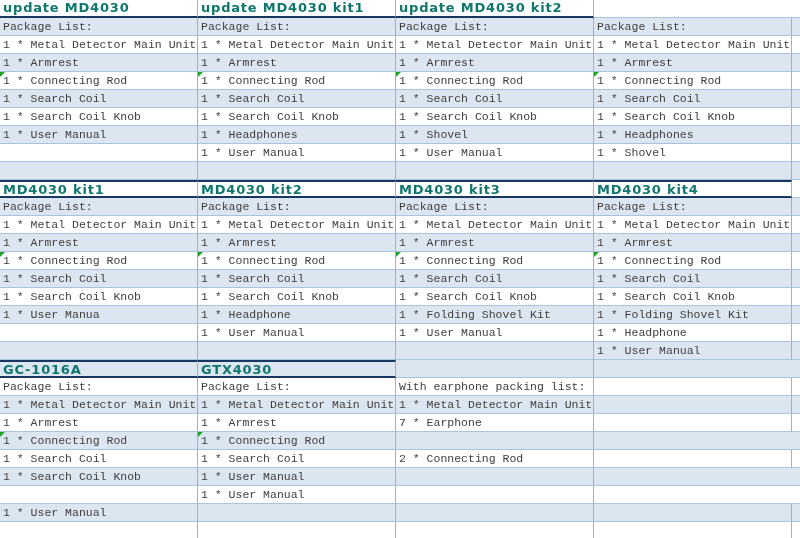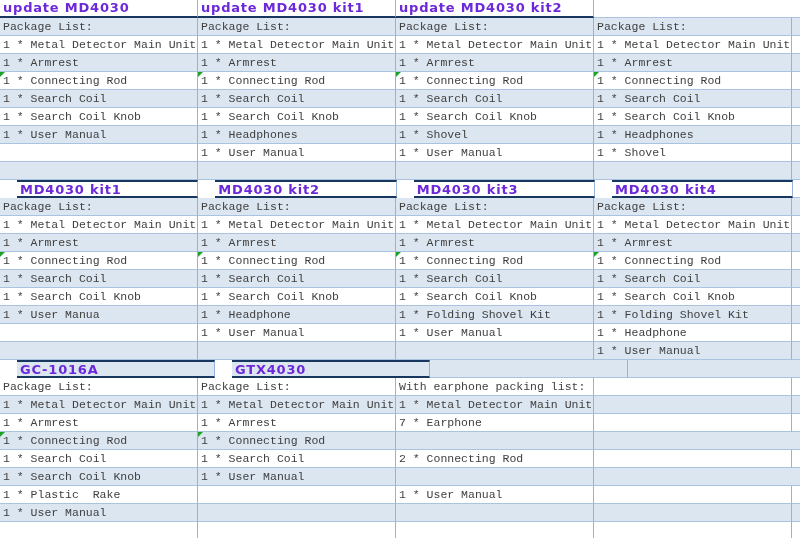--- a/index.html
+++ b/index.html
@@ -26,25 +26,25 @@
     overflow:hidden;
   }
   .cell.sliver{width:7px;flex:1 1 auto;border-right:none;}
   .cell.blue{background:#dce6f1;}
   .cell.white{background:#ffffff;}
   .cell.header-cell{
     font-family:"DejaVu Sans","Liberation Sans",sans-serif;
     font-weight:bold;
     font-size:13px;
     letter-spacing:0.8px;
-    color:#6d28d9;
+    color:#0f766e;
     line-height:15px;
   }
   .cell.dark-bottom{border-bottom:2px solid #17375e;}
-  .cell.dark-top{border-top:2px solid #17375e;margin-left:17px;}
+  .cell.dark-top{border-top:2px solid #17375e;}
   .err-tri{
     position:absolute;
     top:0;left:0;
     width:0;height:0;
     border-top:5px solid #1ca226;
     border-right:5px solid transparent;
   }
 </style>
 </head>
 <body>
@@ -229,21 +229,20 @@
       <div class="cell white"><span></span></div>
       <div class="cell sliver white"></div>
     </div>
     <div class="sheet-row">
       <div class="cell blue"><span>1 * Search Coil Knob</span></div>
       <div class="cell blue"><span>1 * User Manual</span></div>
       <div class="cell blue"><span></span></div>
       <div class="cell sliver blue"></div>
     </div>
     <div class="sheet-row">
-      <div class="cell white"><span>1 * Plastic  Rake</span></div>
       <div class="cell white"><span></span></div>
       <div class="cell white"><span>1 * User Manual</span></div>
       <div class="cell white"><span></span></div>
       <div class="cell sliver white"></div>
     </div>
     <div class="sheet-row">
       <div class="cell blue"><span>1 * User Manual</span></div>
       <div class="cell blue"><span></span></div>
       <div class="cell blue"><span></span></div>
       <div class="cell blue"><span></span></div>

